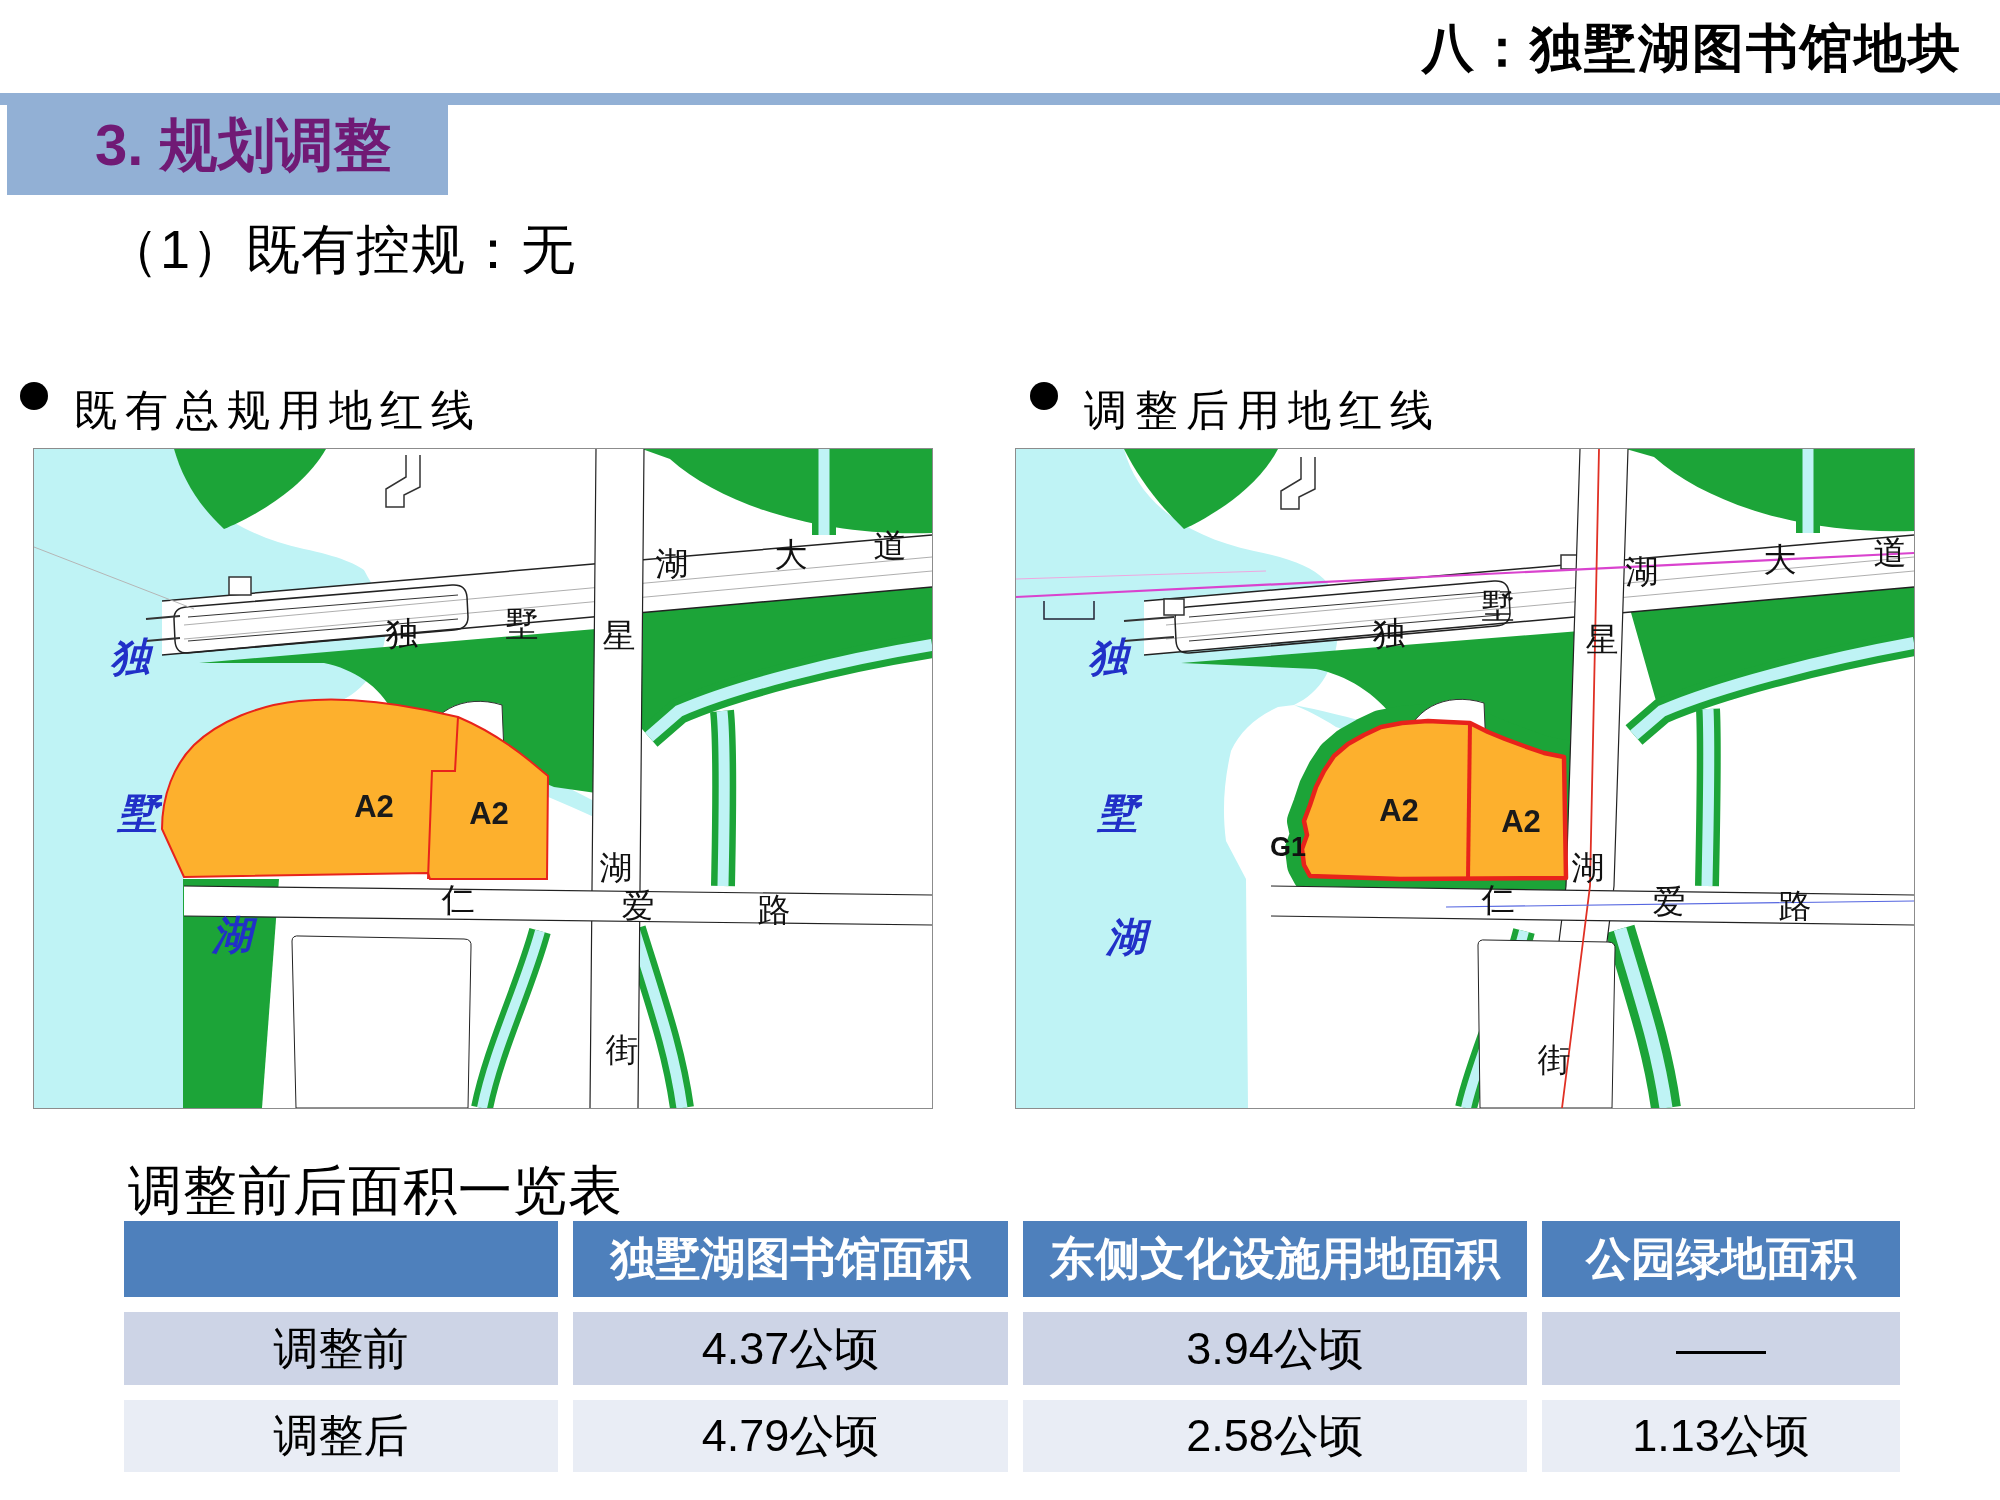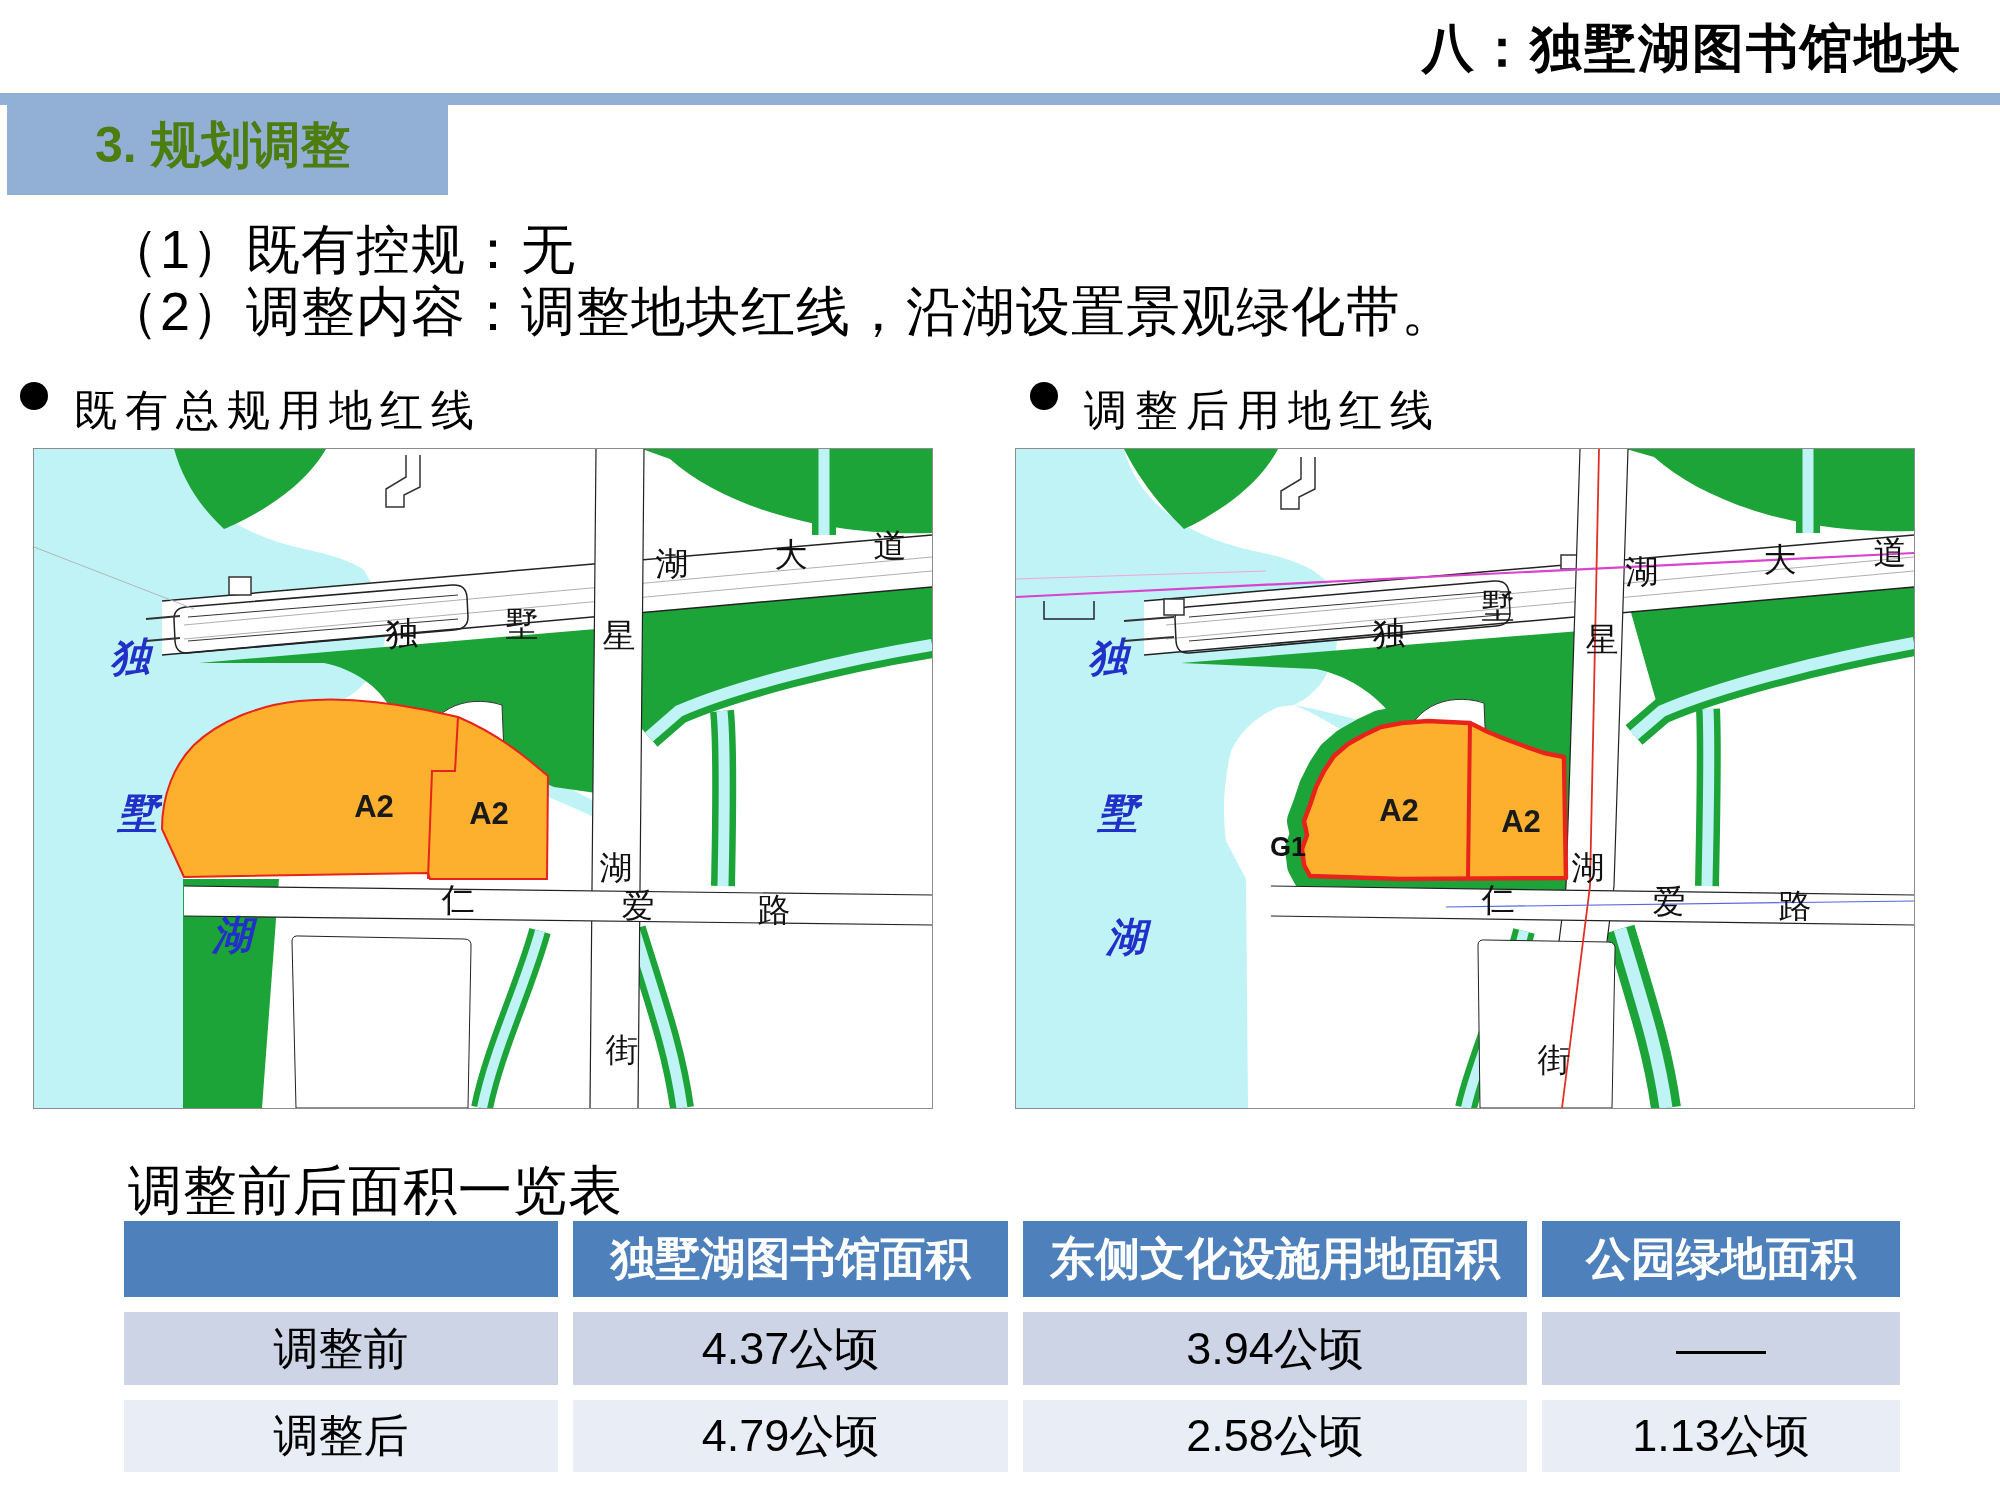--- a/index.html
+++ b/index.html
@@ -2,21 +2,21 @@
 <html><head>
 <meta charset="utf-8">
 <style>
   html,body{margin:0;padding:0;background:#fff;}
   #page{position:relative;width:2000px;height:1500px;background:#fff;overflow:hidden;
         font-family:"Liberation Sans","DejaVu Sans",sans-serif;color:#000;}
   
   #corner-title{position:absolute;top:14px;right:38px;font-size:52px;font-weight:bold;letter-spacing:2px;}
   #banner-stripe{position:absolute;left:0;top:93px;width:2000px;height:12px;background:#92B0D5;}
   #title-box{position:absolute;left:7px;top:93px;width:441px;height:102px;background:#92B0D5;}
-  #section-title{position:absolute;left:95px;top:112px;width:353px;font-size:50px;font-weight:bold;color:#4d7c0f;line-height:66px;}
+  #section-title{position:absolute;left:95px;top:112px;width:353px;font-size:58px;font-weight:bold;color:#701a75;line-height:66px;}
   .para{position:absolute;left:105px;font-size:54px;color:#000;letter-spacing:1px;white-space:nowrap;}
   #para-1{top:214px;}
   #para-2{top:276px;}
   .bullet-row{position:absolute;top:382px;display:flex;align-items:flex-start;}
   #bullet-left{left:20px;} #bullet-right{left:1030px;}
   .bullet-dot{width:28px;height:28px;border-radius:50%;background:#000;margin-right:26px;flex:0 0 auto;}
   .bullet-label{font-size:43px;letter-spacing:8px;white-space:nowrap;}
   
   .map{position:absolute;top:448px;width:898px;height:659px;border:1px solid #8c8c8c;background:#fff;}
   #map-left{left:33px;} #map-right{left:1015px;}
@@ -38,21 +38,20 @@
 <body>
 
 <div id="page">
 
   <div id="corner-title">八：独墅湖图书馆地块</div>
   <div id="banner-stripe"></div>
   <div id="title-box"></div>
   <div id="section-title">3. 规划调整</div>
 
   <div class="para" id="para-1">（1）既有控规：无</div>
-  <div class="para" id="para-2">（2）调整内容：调整地块红线，沿湖设置景观绿化带。</div>
 
   <div class="bullet-row" id="bullet-left">
     <span class="bullet-dot"></span>
     <span class="bullet-label">既有总规用地红线</span>
   </div>
   <div class="bullet-row" id="bullet-right">
     <span class="bullet-dot"></span>
     <span class="bullet-label">调整后用地红线</span>
   </div>
 

